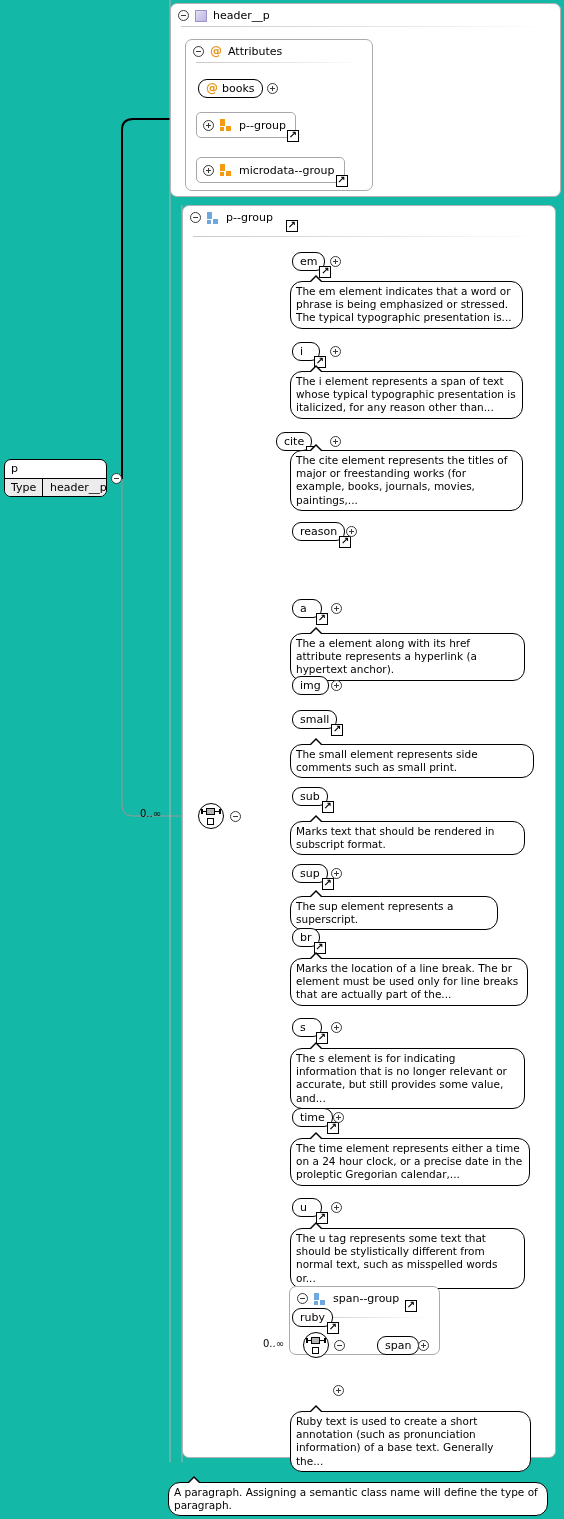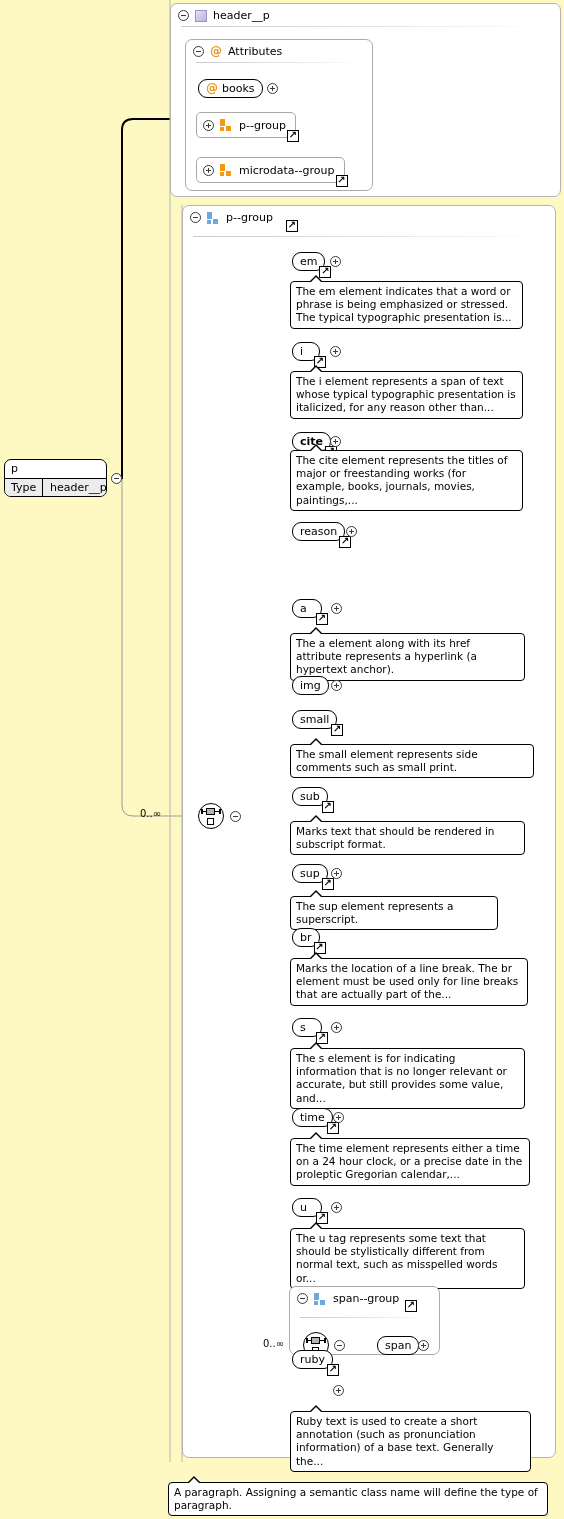--- a/index.html
+++ b/index.html
@@ -6,21 +6,21 @@
   html, body {
     margin: 0; padding: 0;
     background: #ffffff;
     font-family: "DejaVu Sans", "Liberation Sans", sans-serif;
   }
   #canvas {
     position: relative;
     width: 564px;
     height: 1519px;
     overflow: hidden;
-    background: #fef9c3;
+    background: #14b8a6;
   }
   #wires { position: absolute; left: 0; top: 0; width: 564px; height: 1519px; pointer-events: none; }
 
   
   .panel {
     position: absolute;
     border: 1px solid #aaaaaa;
     border-radius: 7px;
     background: #ffffff;
   }
@@ -149,21 +149,21 @@
     padding: 3px 9px 3px 6px;
     font-size: 11px;
     white-space: nowrap;
     height: 26px;
   }
 
   
   .doc {
     position: absolute;
     border: 1.3px solid #000;
-    border-radius: 4px;
+    border-radius: 12px;
     background: #fff;
     font-size: 10.5px;
     line-height: 13.2px;
     padding: 3px 6px 3px 5px;
     color: #000;
   }
   .doc .tail, .doc .tail2 {
     position: absolute;
     width: 0; height: 0;
     left: 18px;
@@ -378,21 +378,21 @@
   <div class="cap" style="left:292px; top:342px; min-width:28px;">
     <span>i</span>
     <span class="badge-ref" style="right:-7px; bottom:-8px;"></span>
   </div>
   <span class="pm plus" style="position:absolute; left:330px; top:346px;"></span>
   <div class="doc" style="left:290px; top:371px; width:233px;">
     <span class="tail"></span><span class="tail2"></span>
     <span>The i element represents a span of text whose typical typographic presentation is italicized, for any reason other than...</span>
   </div>
 
-  <div class="cap" style="left:292px; top:432px;font-weight:bold;">
+  <div class="cap" style="left:276px; top:432px;">
     <span>cite</span>
     <span class="badge-ref" style="right:-7px; bottom:-8px;"></span>
   </div>
   <span class="pm plus" style="position:absolute; left:330px; top:436px;"></span>
   <div class="doc" style="left:290px; top:450px; width:233px;">
     <span class="tail"></span><span class="tail2"></span>
     <span>The cite element represents the titles of major or freestanding works (for example, books, journals, movies, paintings,...</span>
   </div>
 
   <div class="cap" style="left:292px; top:522px;">
@@ -506,21 +506,21 @@
     <span class="sq1"></span>
     <span class="sq2"></span>
   </div>
   <span class="pm" style="position:absolute; left:334px; top:1340px;"></span>
 
   <div class="cap" style="left:377px; top:1336px;">
     <span>span</span>
   </div>
   <span class="pm plus" style="position:absolute; left:418px; top:1340px;"></span>
 
-  <div class="cap" style="left:292px; top:1350px;">
+  <div class="cap" style="left:292px; top:1308px;">
     <span>ruby</span>
     <span class="badge-ref" style="right:-7px; bottom:-8px;"></span>
   </div>
   <span class="pm plus" style="position:absolute; left:333px; top:1385px;"></span>
   <div class="doc" style="left:290px; top:1411px; width:241px;">
     <span class="tail"></span><span class="tail2"></span>
     <span>Ruby text is used to create a short annotation (such as pronunciation information) of a base text. Generally the...</span>
   </div>
 
   <div class="doc" style="left:168px; top:1482px; width:380px;">

